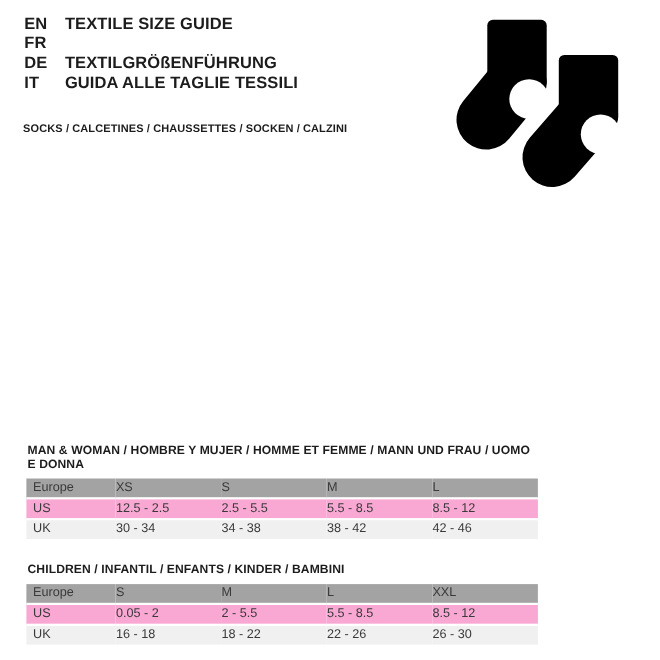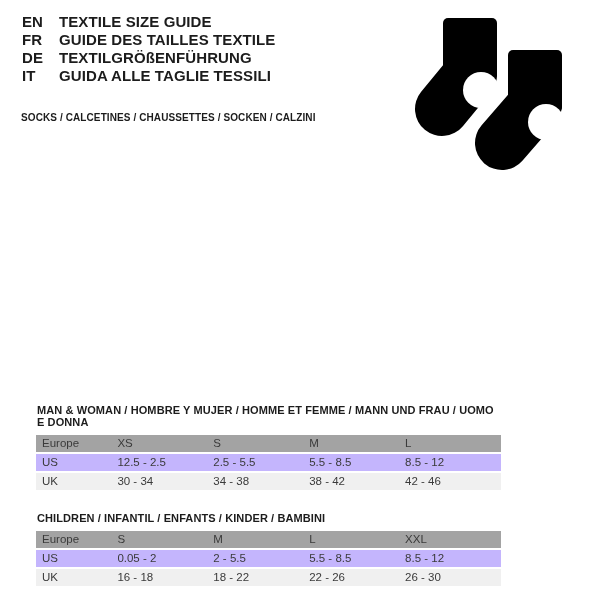--- a/index.html
+++ b/index.html
@@ -20,52 +20,51 @@
   
   .category-heading {
     position: absolute; top: 112px; left: 21px;
     font-size: 10px; font-weight: 700; color: #1c1c1c; letter-spacing: 0.1px;
   }
 
   
   .socks-icon { position: absolute; top: 5px; left: 405px; width: 190px; height: 180px; }
 
   
-  .size-section { position: absolute; left: 36px; width: 465px; }
+  .size-section { position: absolute; left: 24px; width: 465px; }
   #men-women { top: 404px; }
   #children  { top: 512px; }
   .table-heading { font-size: 11px; font-weight: 700; color: #1c1c1c; margin: 0 0 7px 1px; letter-spacing: 0.1px; }
   table.size-table {
     width: 100%; border-collapse: collapse; table-layout: fixed;
     font-size: 11.5px; font-weight: 400; color: #3a3a3a;
   }
   table.size-table col.c-region { width: 17.5%; }
   table.size-table col.c-size   { width: 20.625%; }
   table.size-table th, table.size-table td {
     height: 17px; padding: 0; text-align: left; font-weight: 400; line-height: 17px;
   }
   table.size-table th:first-child, table.size-table td:first-child {
     text-align: left; padding-left: 6px;
   }
   tr.header-row { background: #a3a3a3; }
-  tr.row-0 { background: #c4b5fd; }
+  tr.row-0 { background: #f9a8d4; }
   tr.row-1 { background: #f0f0f0; }
   tr.row-0 > td, tr.row-1 > td { border-top: 2px solid #ffffff; }
 </style>
 </head>
 <body>
 
 <div class="lang-list">
   <div class="lang-row">
     <span class="lang-code">EN</span>
     <span class="lang-label">TEXTILE SIZE GUIDE</span>
   </div>
   <div class="lang-row">
     <span class="lang-code">FR</span>
-    <span class="lang-label">GUIDE DES TAILLES TEXTILE</span>
   </div>
   <div class="lang-row">
     <span class="lang-code">DE</span>
     <span class="lang-label">TEXTILGRÖßENFÜHRUNG</span>
   </div>
   <div class="lang-row">
     <span class="lang-code">IT</span>
     <span class="lang-label">GUIDA ALLE TAGLIE TESSILI</span>
   </div>
 </div>

